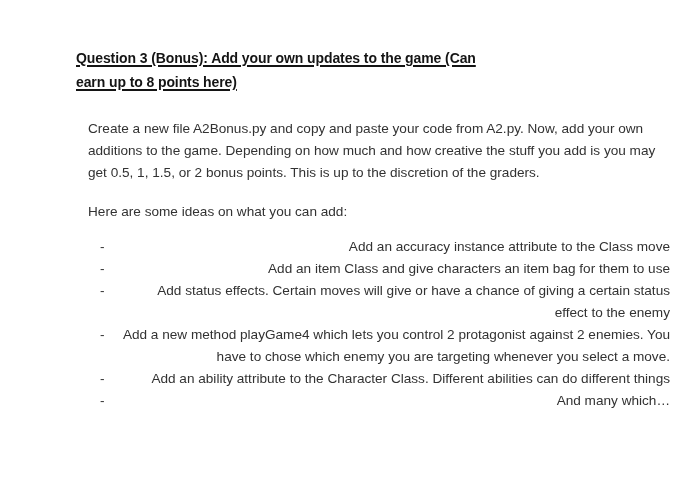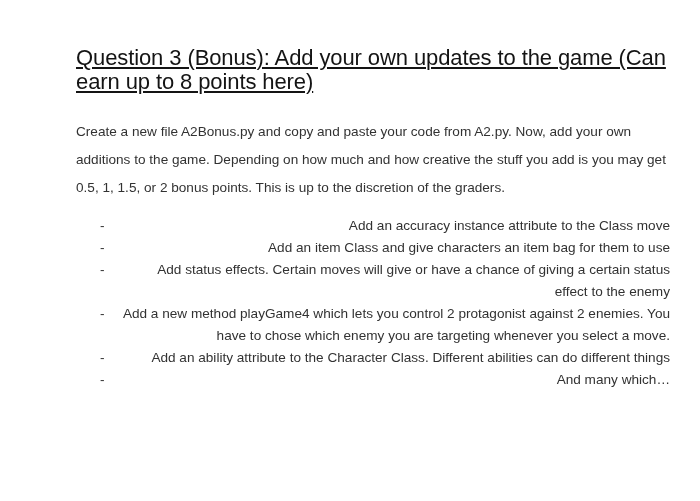--- a/index.html
+++ b/index.html
@@ -22,38 +22,38 @@
     background: #ffffff;
     box-sizing: border-box;
   }
   .content {
     position: absolute;
     left: 76px;
     top: 46px;
     width: 594px;
   }
   .doc-heading {
-    font-size: 22px;
-    font-weight: normal;
+    font-size: 14px;
+    font-weight: bold;
     line-height: 24px;
     letter-spacing: -0.1px;
     color: #141414;
     margin: 0 0 0 0;
     padding: 0;
   }
   .doc-heading .u {
     text-decoration: underline;
     text-underline-offset: 2px;
     text-decoration-thickness: 1.6px;
   }
   .body-para {
     font-size: 13.6px;
-    line-height: 28px;
+    line-height: 22px;
     color: #323232;
-    margin: 0;
+    margin: 12px;
     padding: 0;
   }
   .para-gap-1 { margin-top: 24px; }
   .para-gap-2 { margin-top: 17px; }
   .ideas-list {
     list-style: none;
     margin: 13px 0 0 0;
     padding: 0;
   }
   .idea-item {
@@ -80,20 +80,21 @@
 </head>
 <body>
 
 <div class="page">
   <div class="content">
 
     <h1 class="doc-heading"><span class="u">Question 3 (Bonus): Add your own updates to the game (Can</span><br><span class="u">earn up to 8 points here)</span></h1>
 
     <p class="body-para para-gap-1">Create a new file A2Bonus.py and copy and paste your code from A2.py. Now, add your own additions to the game. Depending on how much and how creative the stuff you add is you may get 0.5, 1, 1.5, or 2 bonus points. This is up to the discretion of the graders.</p>
 
+    <p class="body-para para-gap-2">Here are some ideas on what you can add:</p>
 
     <ul class="ideas-list">
       <li class="idea-item">
         <span class="idea-marker">-</span>
         <span class="idea-text">Add an accuracy instance attribute to the Class move</span>
       </li>
       <li class="idea-item">
         <span class="idea-marker">-</span>
         <span class="idea-text">Add an item Class and give characters an item bag for them to use</span>
       </li>

